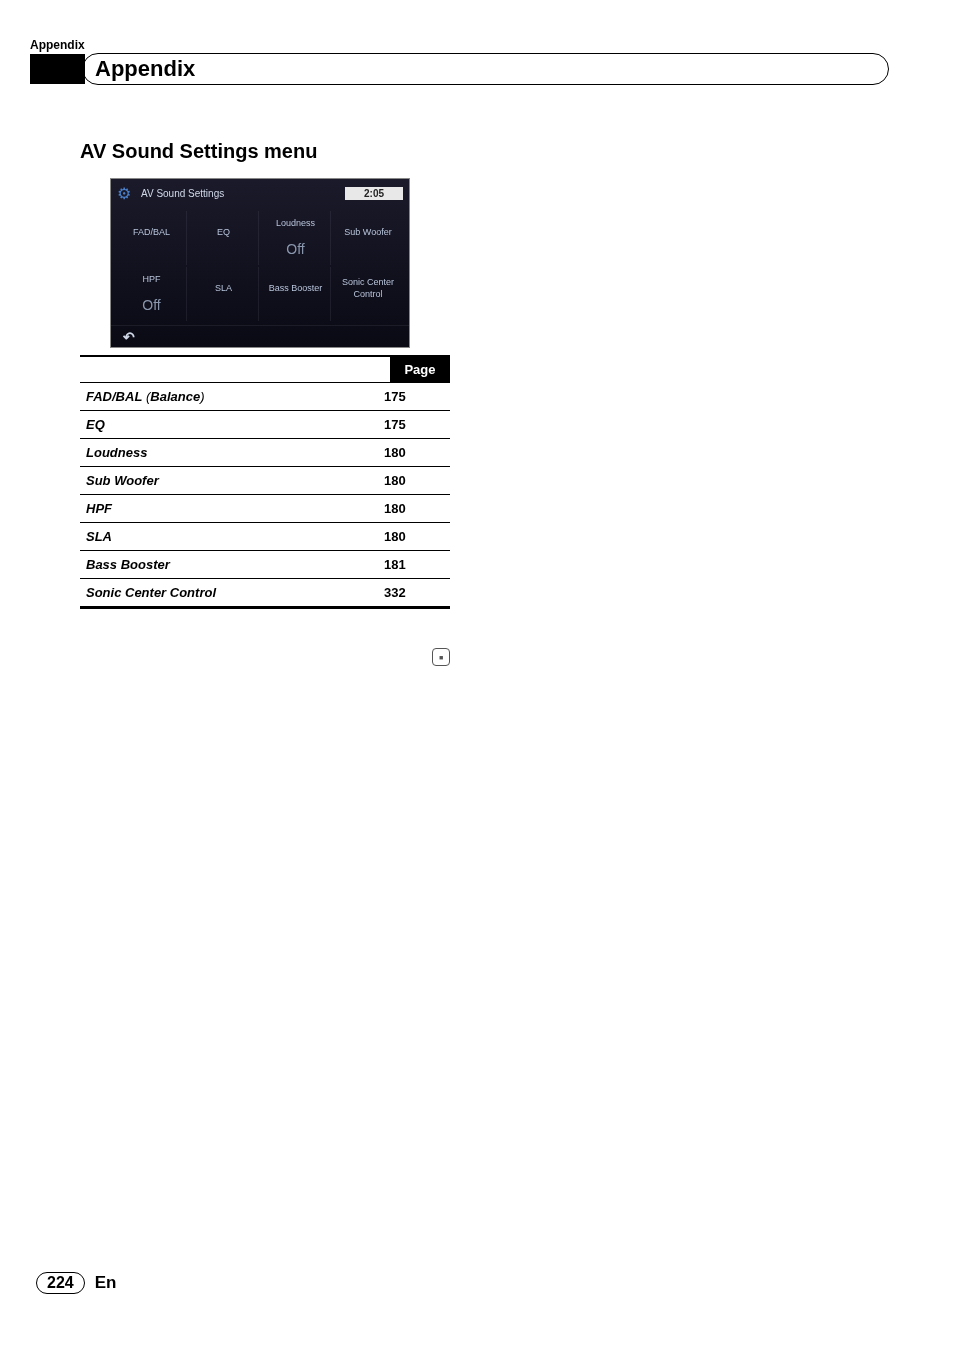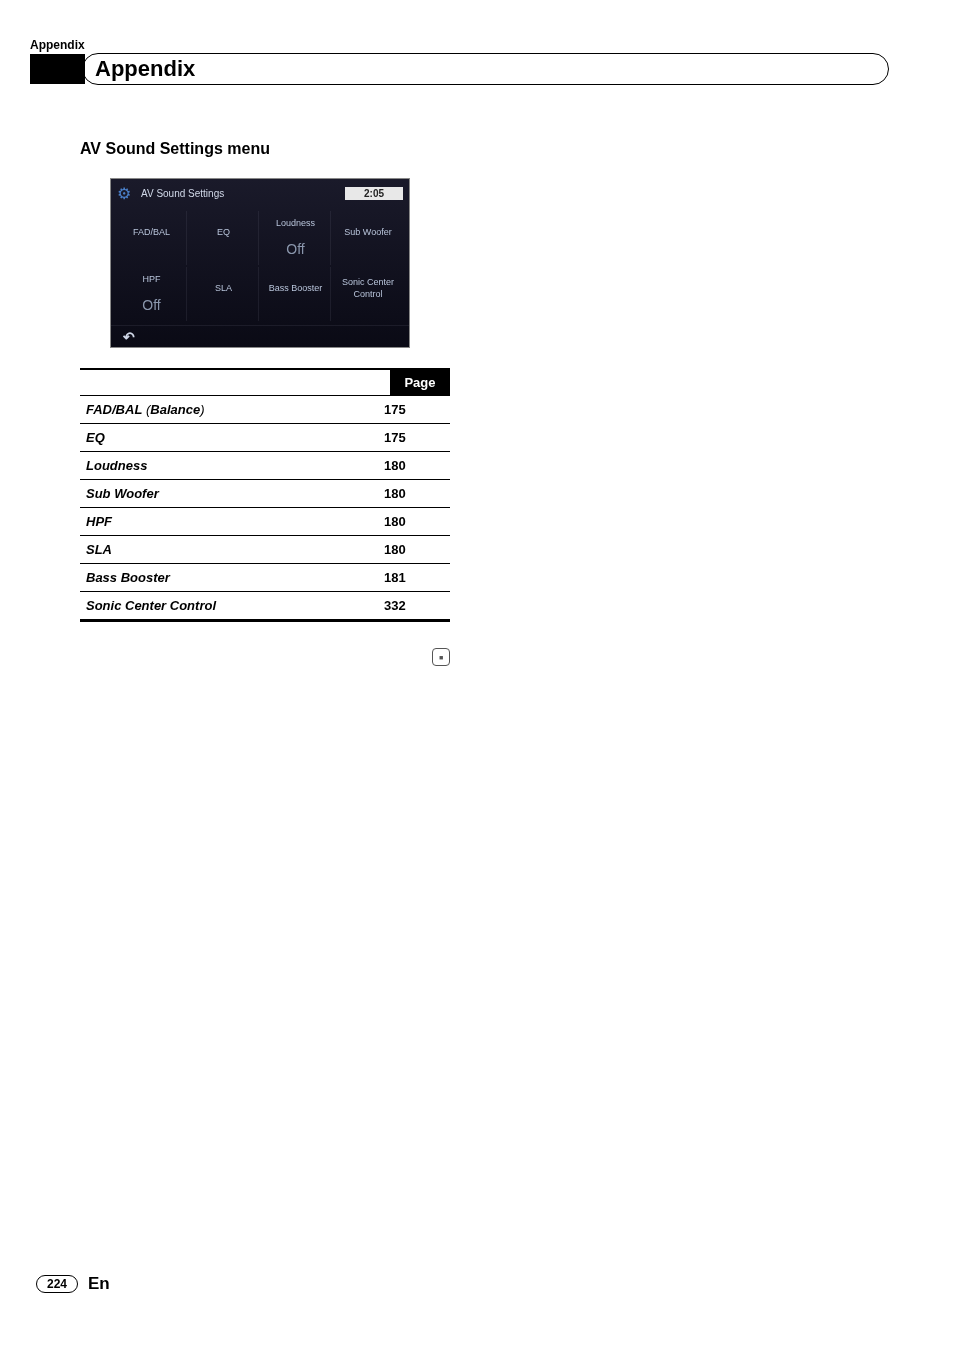--- a/index.html
+++ b/index.html
@@ -45,21 +45,21 @@
       flex: 1;
     }
     .title-pill-text {
       font-size: 22px;
       font-weight: 900;
     }
     .section-heading {
       position: absolute;
       top: 140px;
       left: 80px;
-      font-size: 16px;
+      font-size: 20px;
       font-weight: bold;
     }
     .section-heading .menu-word {
       font-weight: 900;
     }
     .screenshot {
       position: absolute;
       top: 178px;
       left: 110px;
       width: 300px;
@@ -131,21 +131,21 @@
       padding-left: 12px;
       border-top: 1px solid rgba(120,120,140,0.15);
     }
     .back-icon {
       color: #d0d8e8;
       font-size: 14px;
       font-weight: bold;
     }
     .page-table {
       position: absolute;
-      top: 368px;
+      top: 355px;
       left: 80px;
       width: 370px;
       font-size: 13px;
     }
     .pt-header {
       display: flex;
       border-top: 2px solid #000;
       border-bottom: 1px solid #000;
     }
     .pt-header .pt-item {
@@ -207,21 +207,21 @@
       left: 36px;
       display: flex;
       align-items: center;
       gap: 10px;
     }
     .page-num-oval {
       border: 1.5px solid #000;
       border-radius: 12px;
       padding: 1px 10px;
       font-weight: bold;
-      font-size: 12px;
+      font-size: 16px;
     }
     .lang-code {
       font-size: 17px;
       font-weight: bold;
     }
   </style>
 </head>
 <body>
 
 <div class="top-label">Appendix</div>

